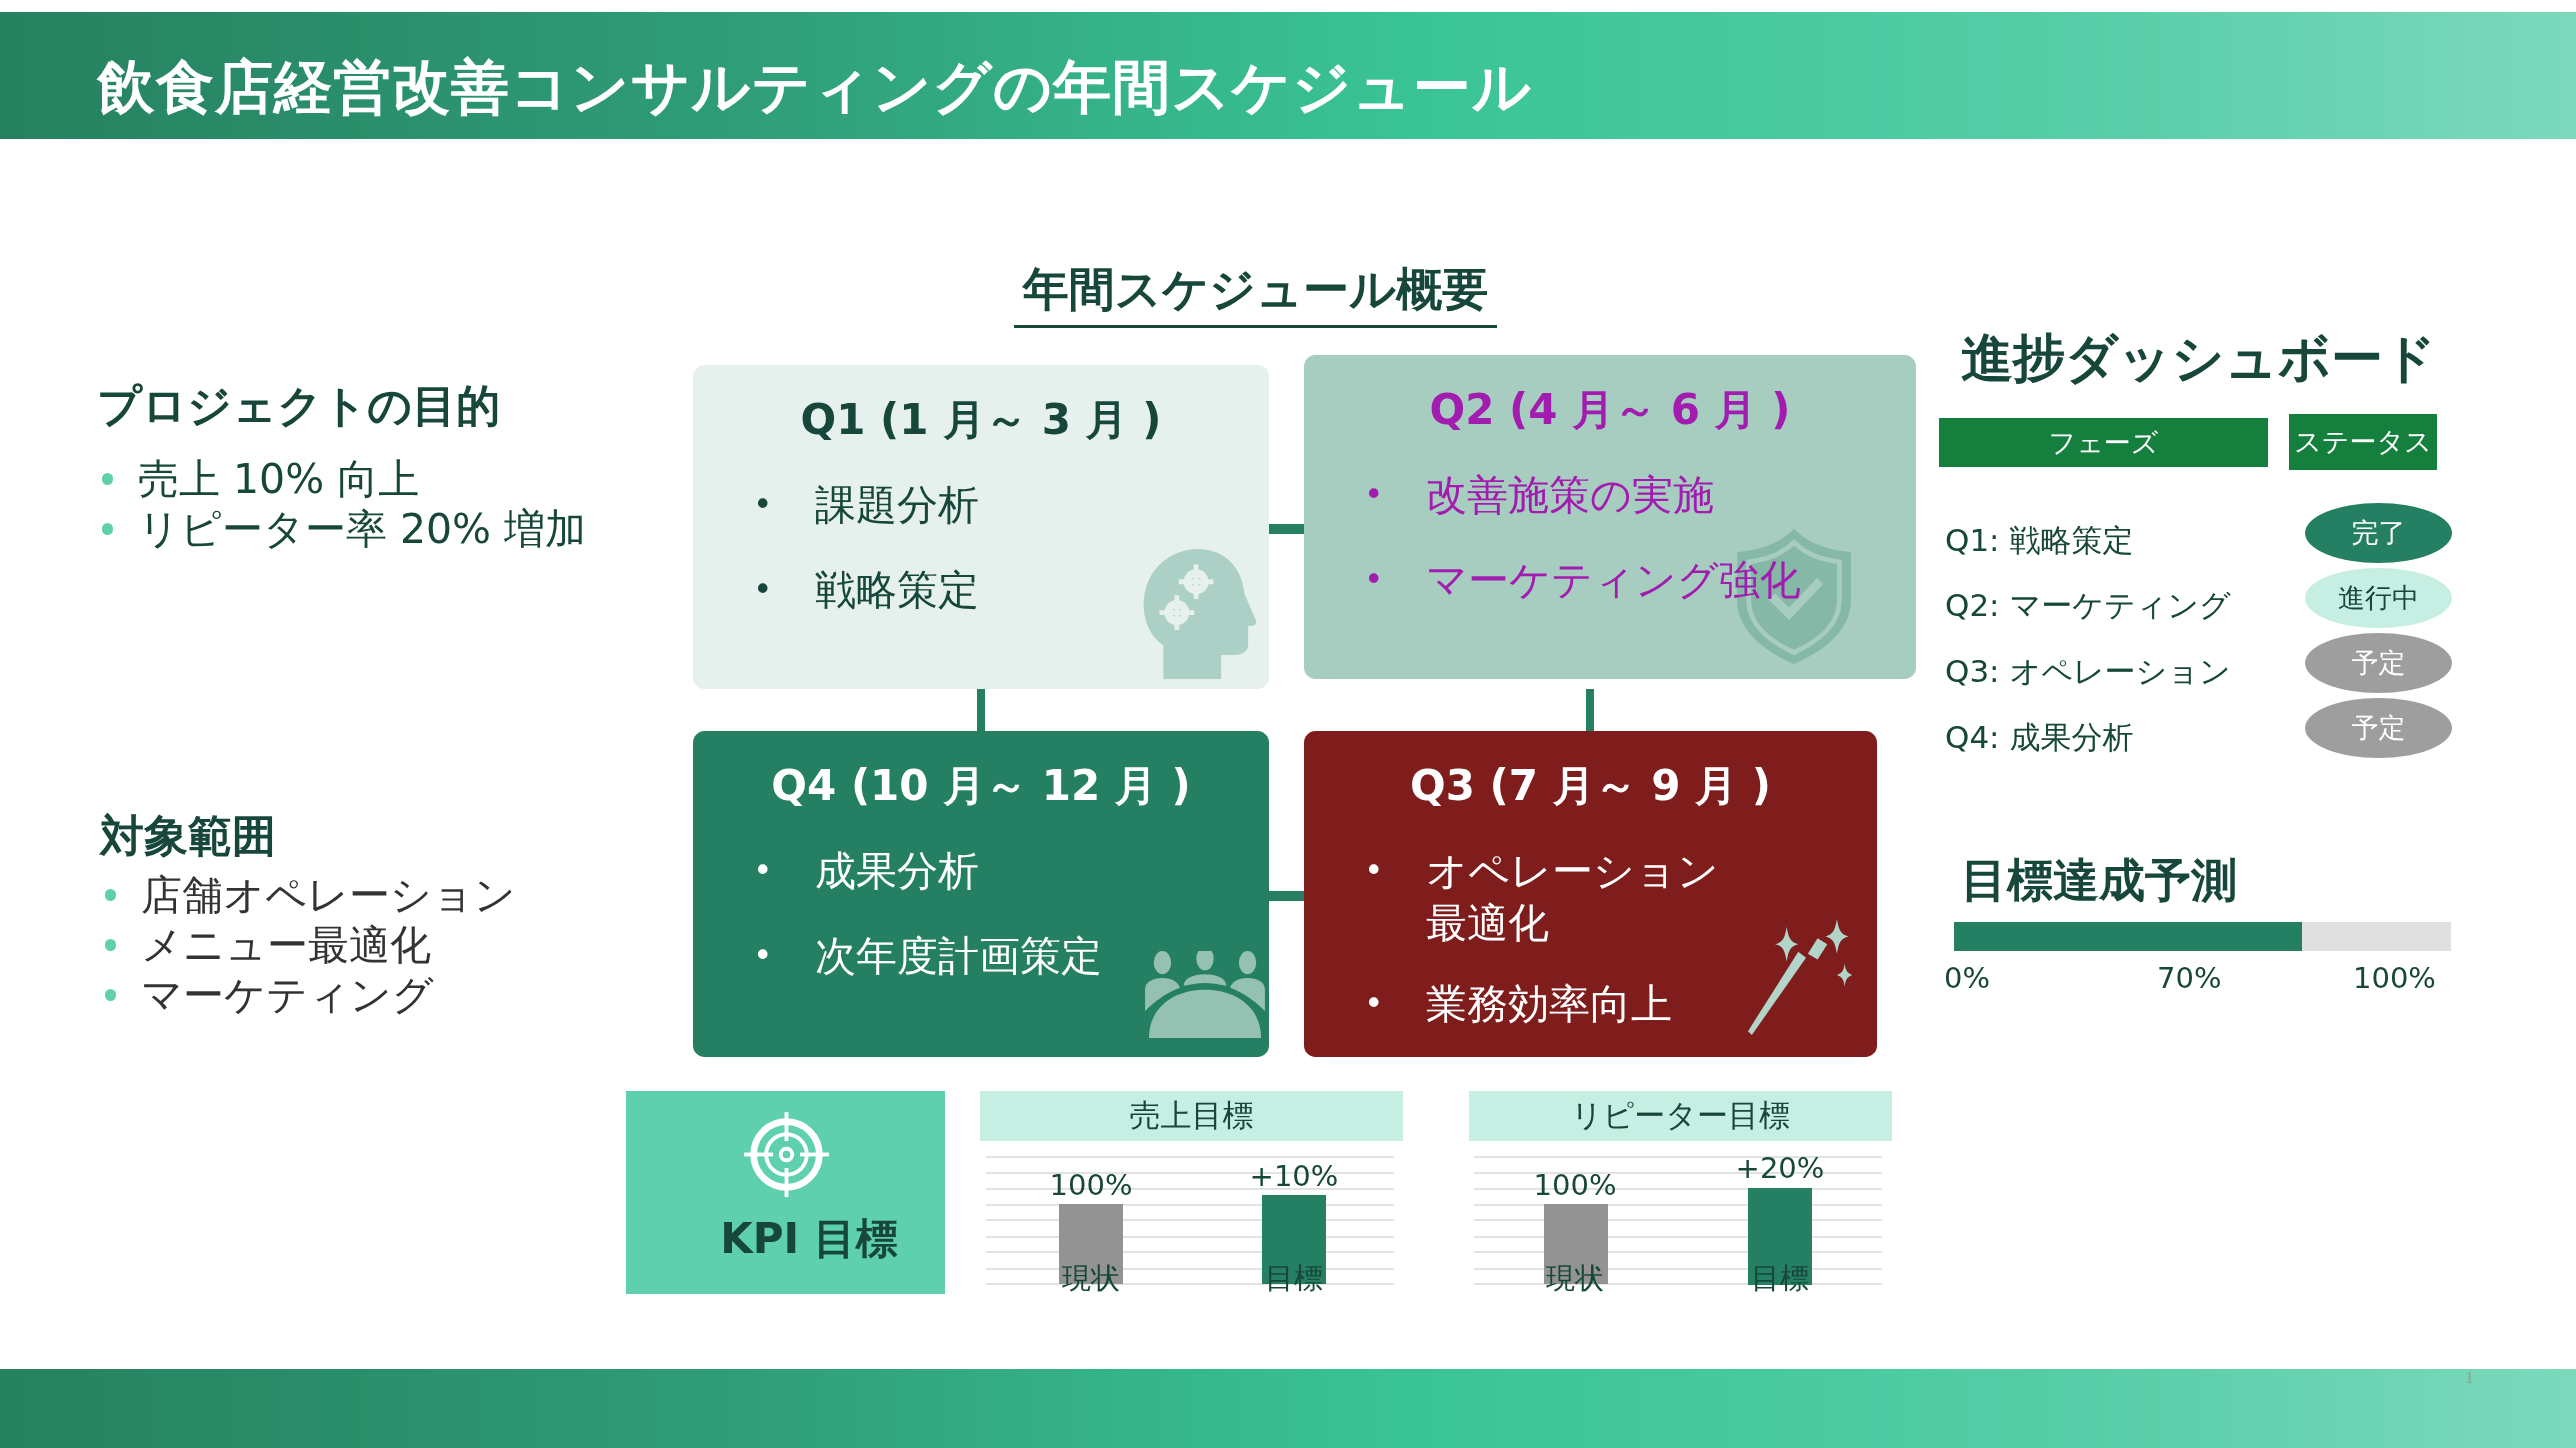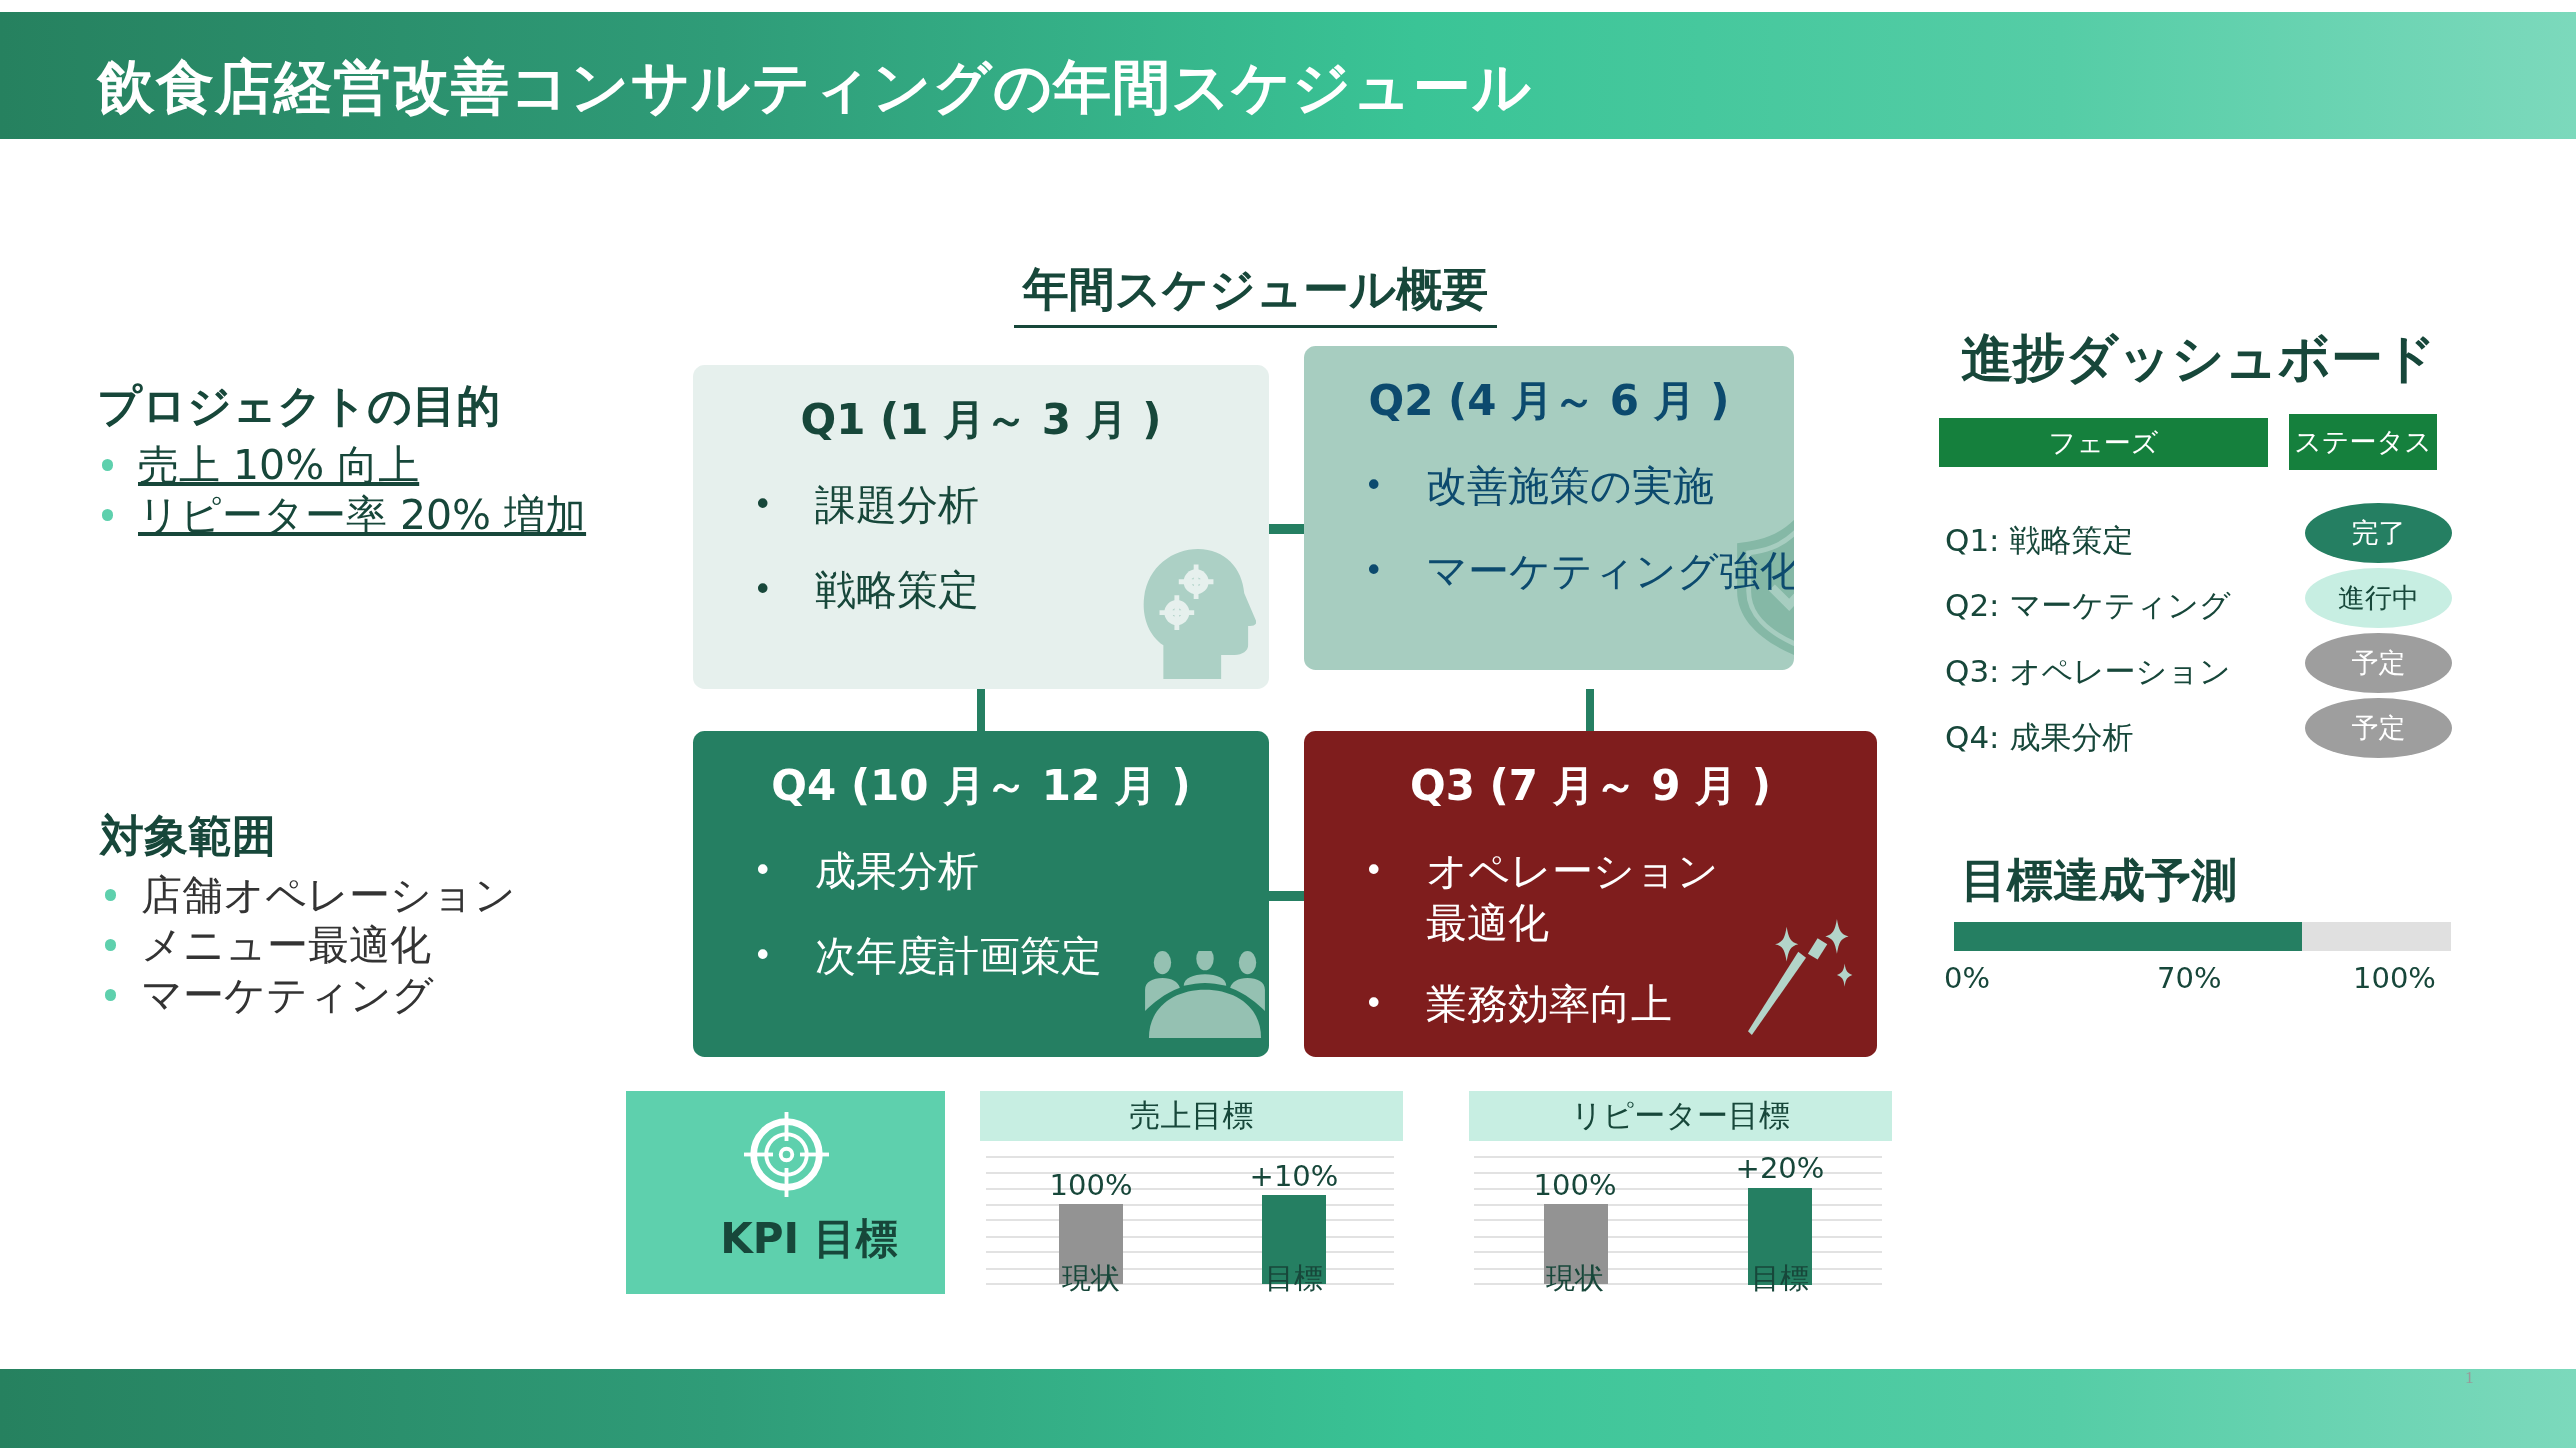--- a/index.html
+++ b/index.html
@@ -28,21 +28,21 @@
                      color: #17473a; border-bottom: 3.9px solid #17473a; padding-bottom: 3.9px; white-space: nowrap; }
 
   
   .card { position: absolute; border-radius: 11.6px; overflow: hidden; }
   .card-title { position: absolute; left: 0; right: 0; top: 27px; text-align: center; font-size: 42px; font-weight: bold; white-space: nowrap; }
   .card-list { position: absolute; left: 60px; top: 114px; list-style: none; }
   .card-list li { position: relative; padding-left: 62px; font-size: 41px; line-height: 52px; margin-bottom: 33px; white-space: nowrap; }
   .card-list li .bullet { position: absolute; left: 0; top: 0; font-size: 33px; }
   .card-icon { position: absolute; }
   .q1 { left: 693px; top: 365px; width: 576px; height: 324px; background: #e6f0ed; color: #17473a; }
-  .q2 { left: 1304px; top: 346px; width: 490px; height: 324px; background: #a7cdc0; color: #0c4a6e; }
+  .q2 { left: 1304px; top: 355px; width: 612px; height: 324px; background: #a7cdc0; color: #a21caf; }
   .q4 { left: 693px; top: 731px; width: 576px; height: 326px; background: #257f62; color: #ffffff; }
   .q3 { left: 1304px; top: 731px; width: 573px; height: 326px; background: #7f1d1d; color: #ffffff; }
   .q3 .card-list li { margin-bottom: 29px; }
 
   .connector { position: absolute; background: #257f62; }
 
   
   .dash-title { left: 1961px; top: 324px; font-size: 52px; font-weight: bold; color: #17473a; white-space: nowrap; }
   .dash-head { position: absolute; background: #15803d; color: #ffffff; font-size: 27px; display: flex; align-items: center; justify-content: center; white-space: nowrap; }
   .phase-head { left: 1939px; top: 418px; width: 329px; height: 49px; }
@@ -74,21 +74,21 @@
 </style>
 </head>
 <body>
 
 <div class="band header-band">
   <div class="slide-title">飲食店経営改善コンサルティングの年間スケジュール</div>
 </div>
 
 <div class="abs" style="left:97px; top:377px;">
   <div class="left-heading">プロジェクトの目的</div>
-  <ul class="left-list goals-list" style="margin-top:4px;text-decoration:underline;">
+  <ul class="left-list goals-list" style="margin-top:18px;">
     <li><span class="dot"></span><span>売上 10% 向上</span></li>
     <li><span class="dot"></span><span>リピーター率 20% 増加</span></li>
   </ul>
 </div>
 
 <div class="abs" style="left:100px; top:807px;">
   <div class="left-heading">対象範囲</div>
   <ul class="left-list scope-list" style="margin-top:3.9px;">
     <li><span class="dot"></span><span>店舗オペレーション</span></li>
     <li><span class="dot"></span><span>メニュー最適化</span></li>

